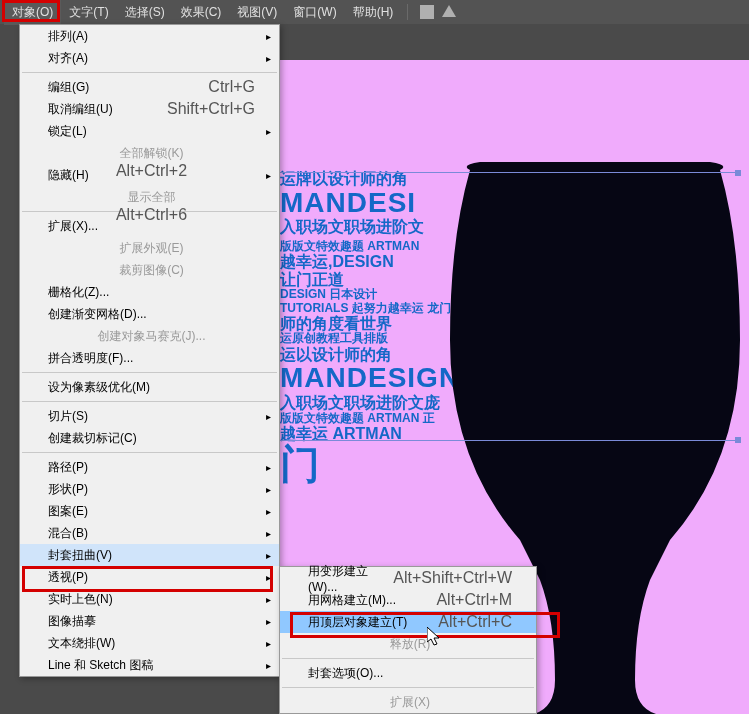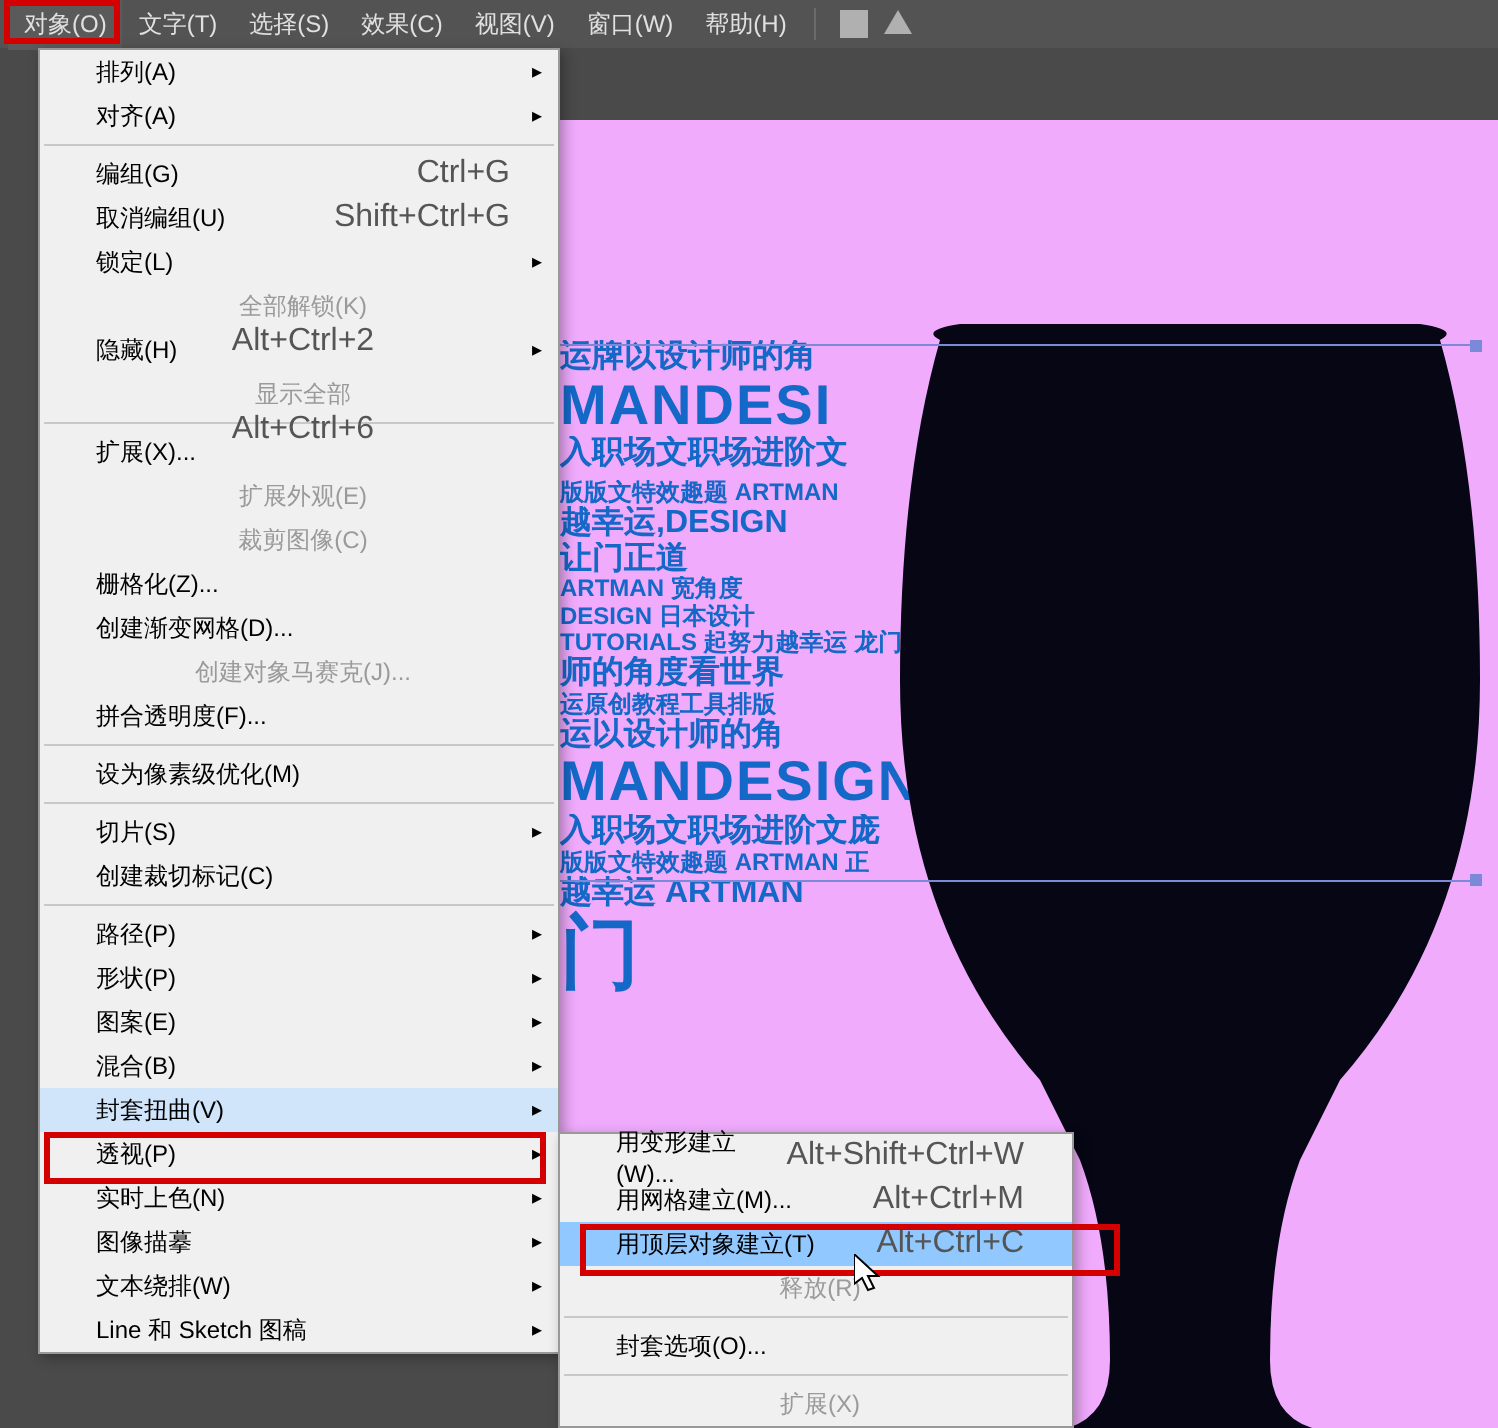--- a/index.html
+++ b/index.html
@@ -187,21 +187,20 @@
 </div>
 
 <div class="canvas-area">
   <div class="text-block">
     <div class="tline med">运牌以设计师的角</div>
     <div class="tline big">MANDESI</div>
     <div class="tline med">入职场文职场进阶文</div>
     <div class="tline sm" style="margin-top:4px">版版文特效趣题 ARTMAN</div>
     <div class="tline med">越幸运,DESIGN</div>
     <div class="tline med">让门正道</div>
-    <div class="tline sm">ARTMAN            宽角度</div>
     <div class="tline sm">DESIGN            日本设计</div>
     <div class="tline sm">TUTORIALS 起努力越幸运 <span>龙门正道</span></div>
     <div class="tline med">师的角度看世界</div>
     <div class="tline sm">运原创教程工具排版</div>
     <div class="tline med">运以设计师的角</div>
     <div class="tline big">MANDESIGN</div>
     <div class="tline med">入职场文职场进阶文庞</div>
     <div class="tline sm">版版文特效趣题 ARTMAN 正</div>
     <div class="tline med">越幸运 ARTMAN</div>
     <div class="tline big" style="font-size:40px">门</div>

